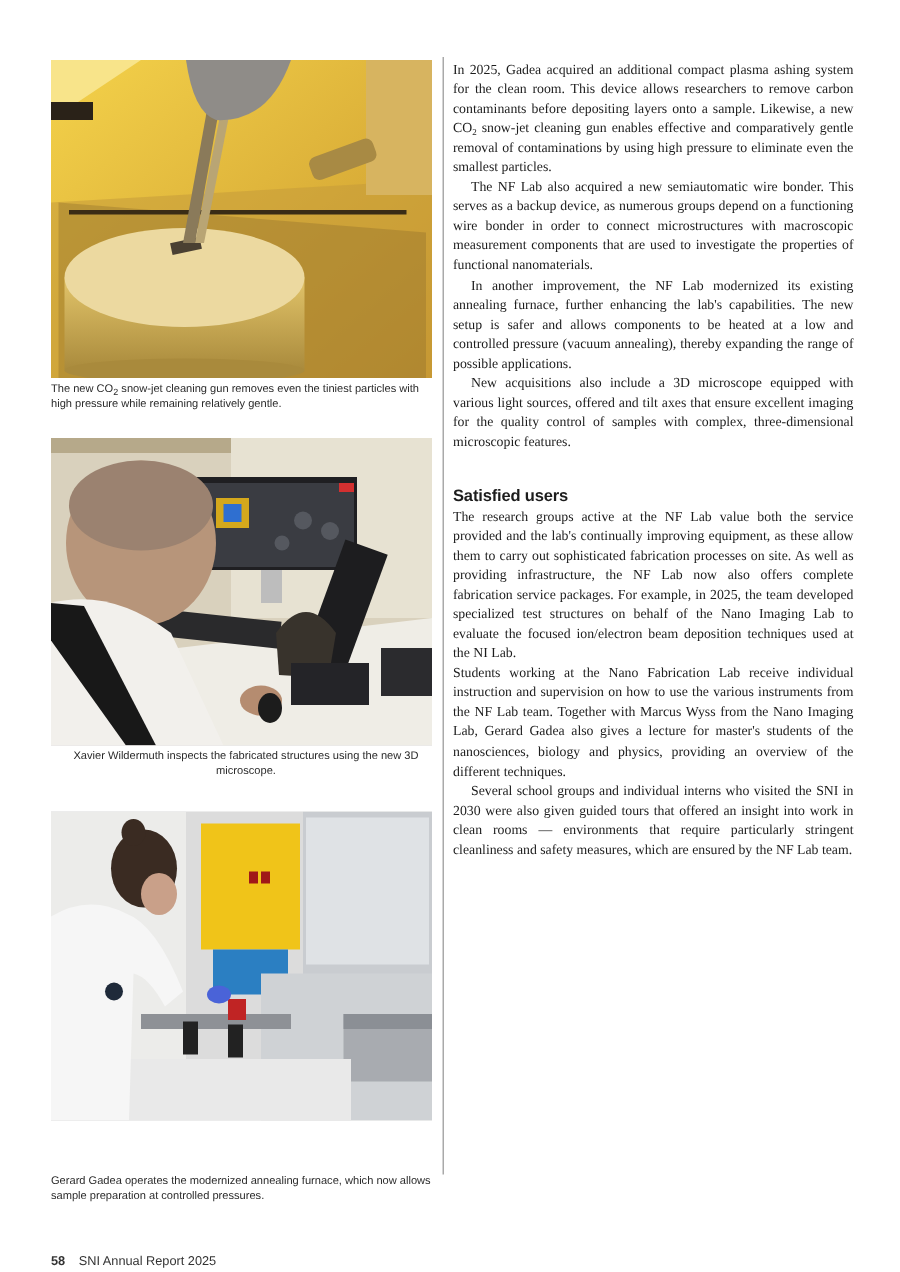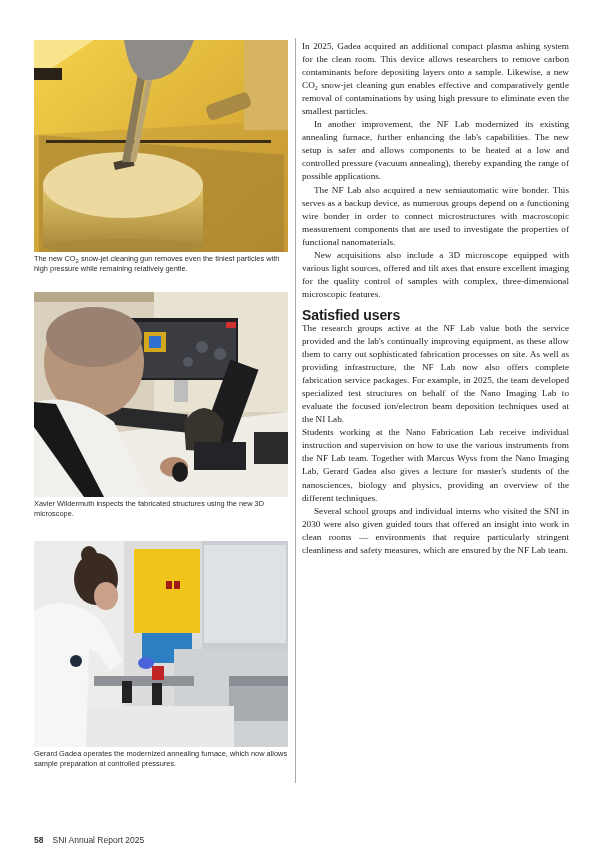--- a/index.html
+++ b/index.html
@@ -4,21 +4,21 @@
 <style>
   html, body { margin:0; padding:0; background:#ffffff; }
   body { width:600px; height:848px; position:relative; overflow:hidden; font-family:"Liberation Serif", serif; color:#1c1c1c; }
   .photo { position:absolute; left:34px; width:254px; overflow:hidden; background:#ddd; }
   .photo svg { display:block; width:100%; height:100%; }
   .caption { position:absolute; left:34px; width:260px; font-family:"Liberation Sans", sans-serif; font-size:7.4px; line-height:10px; color:#2a2a2a; }
   .divider { position:absolute; left:295px; top:38px; width:1.4px; height:745px; background:#a9a9a9; }
   .col { position:absolute; left:302px; top:40px; width:267px; font-size:9.2px; line-height:13.05px; text-align:justify; hyphens:auto; }
   .col p { margin:0; }
   .col p.indent { text-indent:12px; }
-  .col h3 { font-family:"Liberation Sans", sans-serif; font-weight:bold; font-size:14px; margin:8px 0 1px 0; line-height:12px; letter-spacing:-0.1px; }
+  .col h3 { font-family:"Liberation Sans", sans-serif; font-weight:bold; font-size:11px; margin:24px 0 1px 0; line-height:12px; letter-spacing:-0.1px; }
   sub { font-size:6px; vertical-align:-2px; line-height:0; }
   .footer { position:absolute; left:34px; top:835px; font-family:"Liberation Sans", sans-serif; font-size:8.5px; color:#333; }
   .footer .pnum { font-weight:bold; margin-right:9px; }
 </style>
 </head>
 <body>
 
 <div class="photo" style="top:40px;height:212px;">
   <svg viewBox="0 0 254 212" preserveAspectRatio="none">
     <defs>
@@ -71,21 +71,21 @@
     <rect x="160" y="150" width="52" height="28" fill="#242428"></rect>
     <rect x="220" y="140" width="34" height="32" fill="#2b2b2e"></rect>
     <ellipse cx="60" cy="70" rx="50" ry="55" fill="#b7957a"></ellipse>
     <ellipse cx="60" cy="45" rx="48" ry="30" fill="#9b8270"></ellipse>
     <path d="M0,110 Q40,100 80,130 L115,205 L0,205 Z" fill="#f2f0ec"></path>
     <path d="M0,110 L22,112 L70,205 L50,205 L0,135 Z" fill="#181818"></path>
     <ellipse cx="140" cy="175" rx="14" ry="10" fill="#b58c70"></ellipse>
     <ellipse cx="146" cy="180" rx="8" ry="10" fill="#1c1c1c"></ellipse>
   </svg>
 </div>
-<div class="caption" style="top:499px;">Xavier Wildermuth inspects the fabricated structures using the new 3D microscope.</div>
+<div class="caption" style="top:499px;text-align:center;">Xavier Wildermuth inspects the fabricated structures using the new 3D microscope.</div>
 
 <div class="photo" style="top:541px;height:206px;">
   <svg viewBox="0 0 254 206" preserveAspectRatio="none">
     <rect width="254" height="206" fill="#dcdcdc"></rect>
     <rect x="0" y="0" width="90" height="206" fill="#ececea"></rect>
     <rect x="100" y="8" width="66" height="84" fill="#f0c419"></rect>
     <rect x="132" y="40" width="6" height="8" fill="#a01818"></rect>
       <rect x="140" y="40" width="6" height="8" fill="#a01818"></rect>
     <rect x="108" y="92" width="50" height="30" fill="#2b7fc2"></rect>
     <rect x="168" y="0" width="86" height="110" fill="#c9ccd0"></rect>
@@ -99,28 +99,28 @@
     <rect x="88" y="140" width="10" height="22" fill="#222"></rect>
     <rect x="118" y="142" width="10" height="22" fill="#222"></rect>
     <path d="M0,70 Q25,55 50,68 Q70,75 88,120 L76,130 Q65,110 55,108 L52,206 L0,206 Z" fill="#f6f6f6"></path>
     <circle cx="42" cy="120" r="6" fill="#1f2a3a"></circle>
     <ellipse cx="62" cy="38" rx="22" ry="26" fill="#3a2b22"></ellipse>
     <ellipse cx="55" cy="14" rx="8" ry="9" fill="#3a2b22"></ellipse>
     <ellipse cx="72" cy="55" rx="12" ry="14" fill="#c9a089"></ellipse>
     <ellipse cx="112" cy="122" rx="8" ry="6" fill="#4a63d8"></ellipse>
   </svg>
 </div>
-<div class="caption" style="top:749px;">Gerard Gadea operates the modernized annealing furnace, which now allows sample preparation at controlled pressures.</div>
+<div class="caption" style="top:782px;">Gerard Gadea operates the modernized annealing furnace, which now allows sample preparation at controlled pressures.</div>
 
 <div class="divider"></div>
 
 <div class="col">
   <p><span>In 2025, Gadea acquired an additional compact plasma ashing system for the clean room. This device allows researchers to remove carbon contaminants before depositing layers onto a sample. Likewise, a new CO</span><sub>2</sub><span> snow-jet cleaning gun enables effective and comparatively gentle removal of contaminations by using high pressure to eliminate even the smallest particles.</span></p>
+  <p class="indent">The NF Lab also acquired a new semiautomatic wire bonder. This serves as a backup device, as numerous groups depend on a functioning wire bonder in order to connect microstructures with macroscopic measurement components that are used to investigate the properties of functional nanomaterials.</p>
   <p class="indent">In another improvement, the NF Lab modernized its existing annealing furnace, further enhancing the lab's capabilities. The new setup is safer and allows components to be heated at a low and controlled pressure (vacuum annealing), thereby expanding the range of possible applications.</p>
-  <p class="indent">The NF Lab also acquired a new semiautomatic wire bonder. This serves as a backup device, as numerous groups depend on a functioning wire bonder in order to connect microstructures with macroscopic measurement components that are used to investigate the properties of functional nanomaterials.</p>
   <p class="indent">New acquisitions also include a 3D microscope equipped with various light sources, offered and tilt axes that ensure excellent imaging for the quality control of samples with complex, three-dimensional microscopic features.</p>
   <h3>Satisfied users</h3>
   <p>The research groups active at the NF Lab value both the service provided and the lab's continually improving equipment, as these allow them to carry out sophisticated fabrication processes on site. As well as providing infrastructure, the NF Lab now also offers complete fabrication service packages. For example, in 2025, the team developed specialized test structures on behalf of the Nano Imaging Lab to evaluate the focused ion/electron beam deposition techniques used at the NI Lab.</p>
   <p>Students working at the Nano Fabrication Lab receive individual instruction and supervision on how to use the various instruments from the NF Lab team. Together with Marcus Wyss from the Nano Imaging Lab, Gerard Gadea also gives a lecture for master's students of the nanosciences, biology and physics, providing an overview of the different techniques.</p>
   <p class="indent">Several school groups and individual interns who visited the SNI in 2030 were also given guided tours that offered an insight into work in clean rooms — environments that require particularly stringent cleanliness and safety measures, which are ensured by the NF Lab team.</p>
 </div>
 
 <div class="footer">
   <span class="pnum">58</span><span>SNI Annual Report 2025</span>
 </div>

